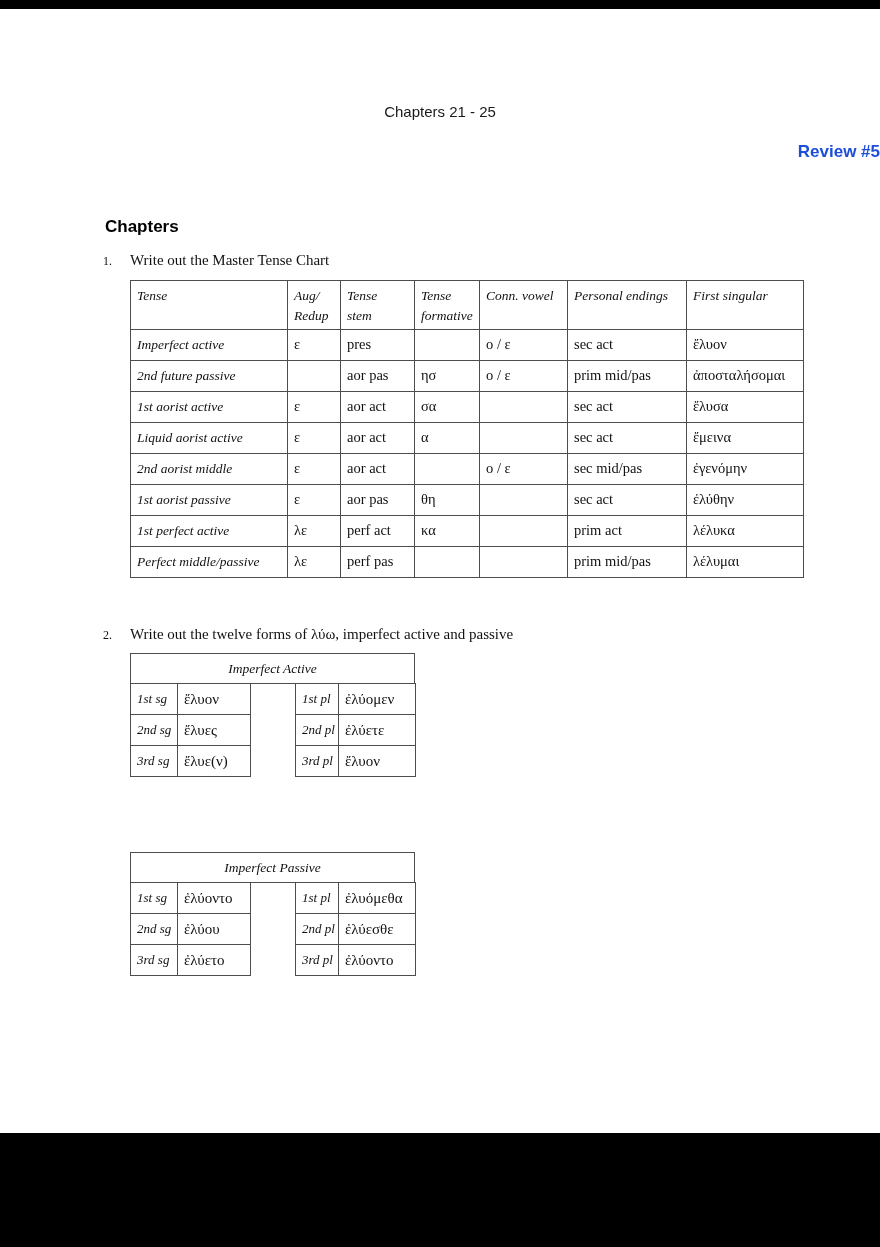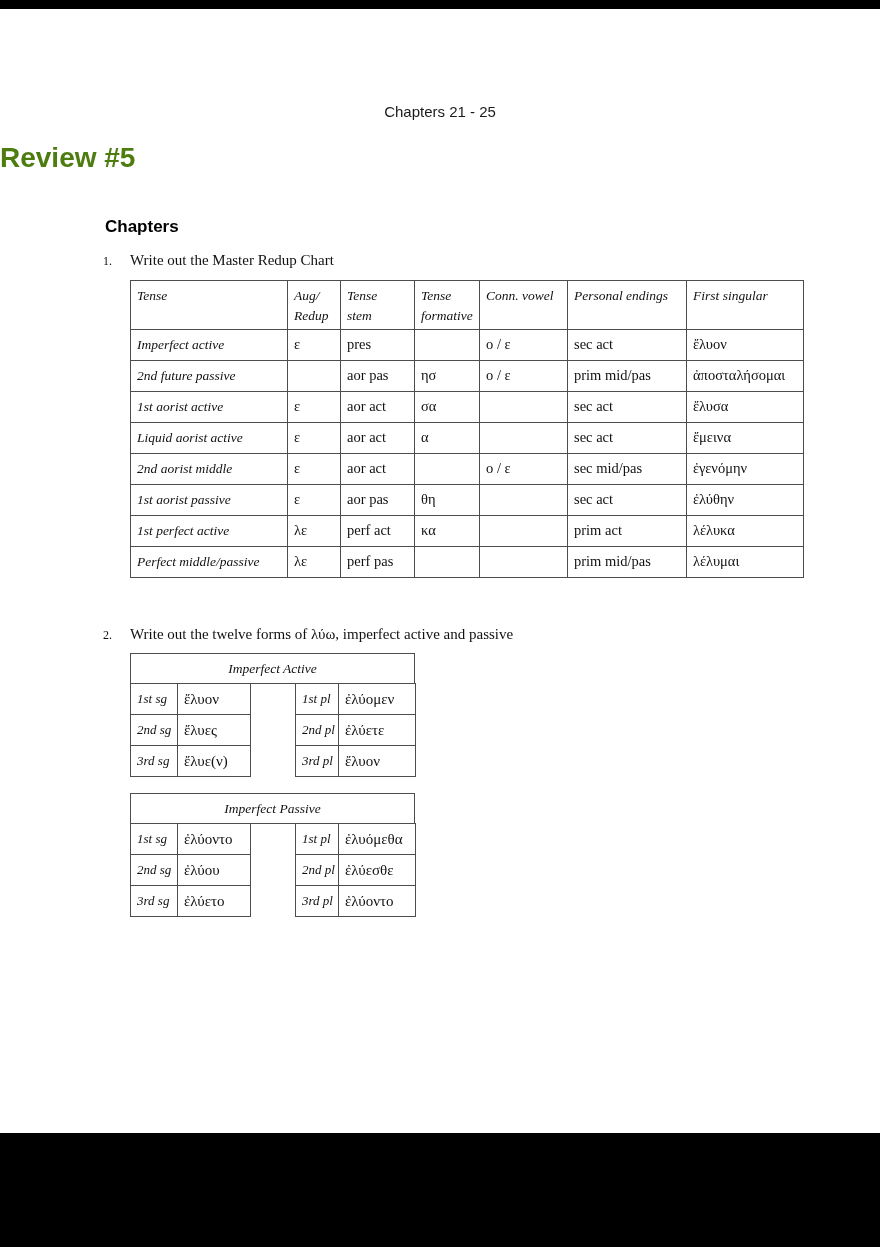--- a/index.html
+++ b/index.html
@@ -19,22 +19,22 @@
   .lb-top { top:0; height:9px; }
   .lb-bottom { top:1133px; height:114px; }
 
   .chapters {
     position:absolute; top:94px; left:0; width:100%;
     text-align:center; font-family:"Liberation Sans",sans-serif;
     font-size:15px; color:#1a1a1a;
   }
   .doc-title {
     position:absolute; top:133px; left:0; width:100%;
-    text-align:left; font-family:"Liberation Sans",sans-serif;
-    font-size:28px; font-weight:bold; color:#4d7c0f;
+    text-align:right; font-family:"Liberation Sans",sans-serif;
+    font-size:17px; font-weight:bold; color:#1d4ed8;
   }
   .section-heading {
     position:absolute; top:208px; left:105px;
     font-family:"Liberation Sans",sans-serif;
     font-size:17px; font-weight:bold; color:#000;
   }
   .question { position:absolute; left:103px; display:flex; align-items:baseline; }
   .q1 { top:243px; }
   .q2 { top:617px; }
   .question .qnum { font-size:12px; width:27px; flex:0 0 27px; }
@@ -54,21 +54,21 @@
     height:48px; vertical-align:top; padding-top:5px;
     font-style:italic; font-weight:normal; font-size:13.5px;
     white-space:pre-line; line-height:1.5;
   }
   table.master td { height:31px; vertical-align:middle; font-size:14.5px; }
   table.master td.rowlabel { font-style:italic; font-size:13.5px; }
 
   
   .paradigm { position:absolute; left:130px; width:285px; }
   .pa { top:644px; }
-  .pp { top:784px; }
+  .pp { top:843px; }
   .paradigm-title {
     height:31px; border:1px solid #4d4d4d;
     text-align:center; line-height:29px;
     font-style:italic; font-size:13.5px;
   }
   .paradigm table { position:absolute; top:30px; border-collapse:collapse; table-layout:fixed; }
   .paradigm table.sg { left:0; width:120px; }
   .paradigm table.pl { left:165px; width:120px;border-radius:30px; }
   .paradigm td {
     border:1px solid #4d4d4d; height:31px;
@@ -93,21 +93,21 @@
 <div class="letterbox lb-bottom"></div>
 
 <div class="page">
 
   <div class="chapters">Chapters 21 - 25</div>
   <div class="doc-title">Review #5</div>
   <div class="section-heading">Chapters</div>
 
   <div class="question q1">
     <span class="qnum">1.</span>
-    <span class="qtext">Write out the Master Redup Chart</span>
+    <span class="qtext">Write out the Master Tense Chart</span>
   </div>
 
   <table class="master">
     <colgroup>
       <col style="width:157px">
         <col style="width:53px">
         <col style="width:74px">
       <col style="width:65px">
         <col style="width:88px">
         <col style="width:119px">

